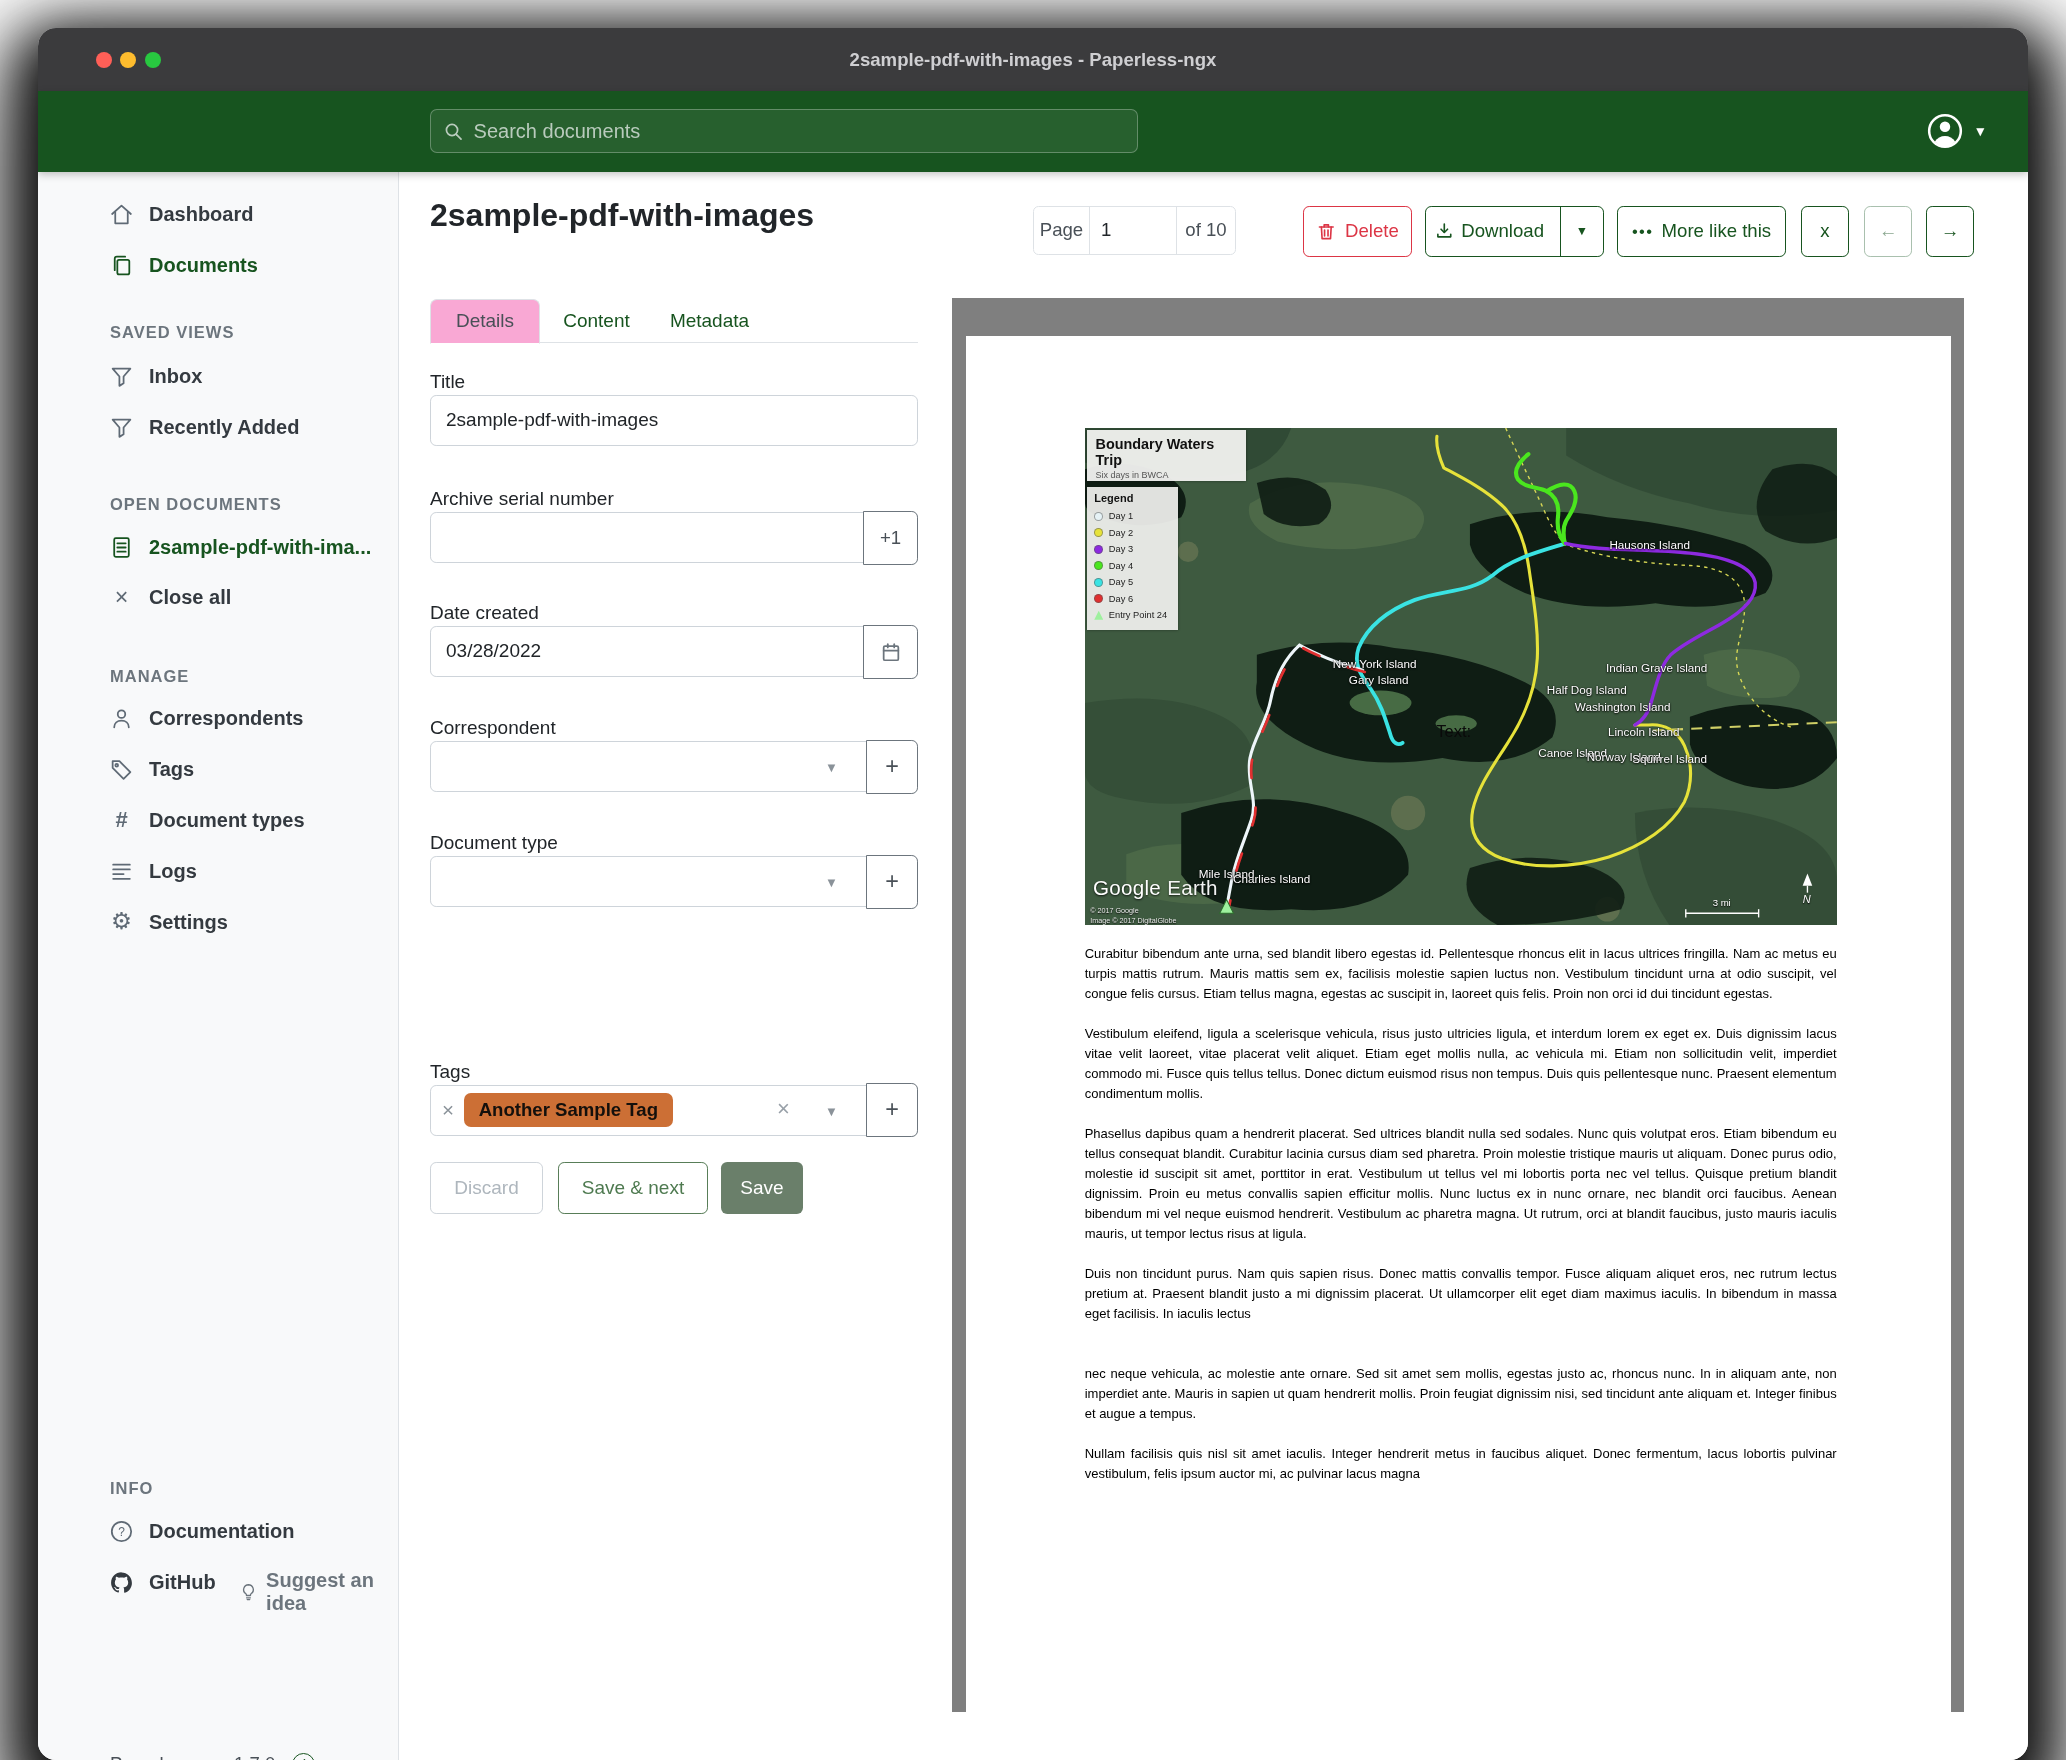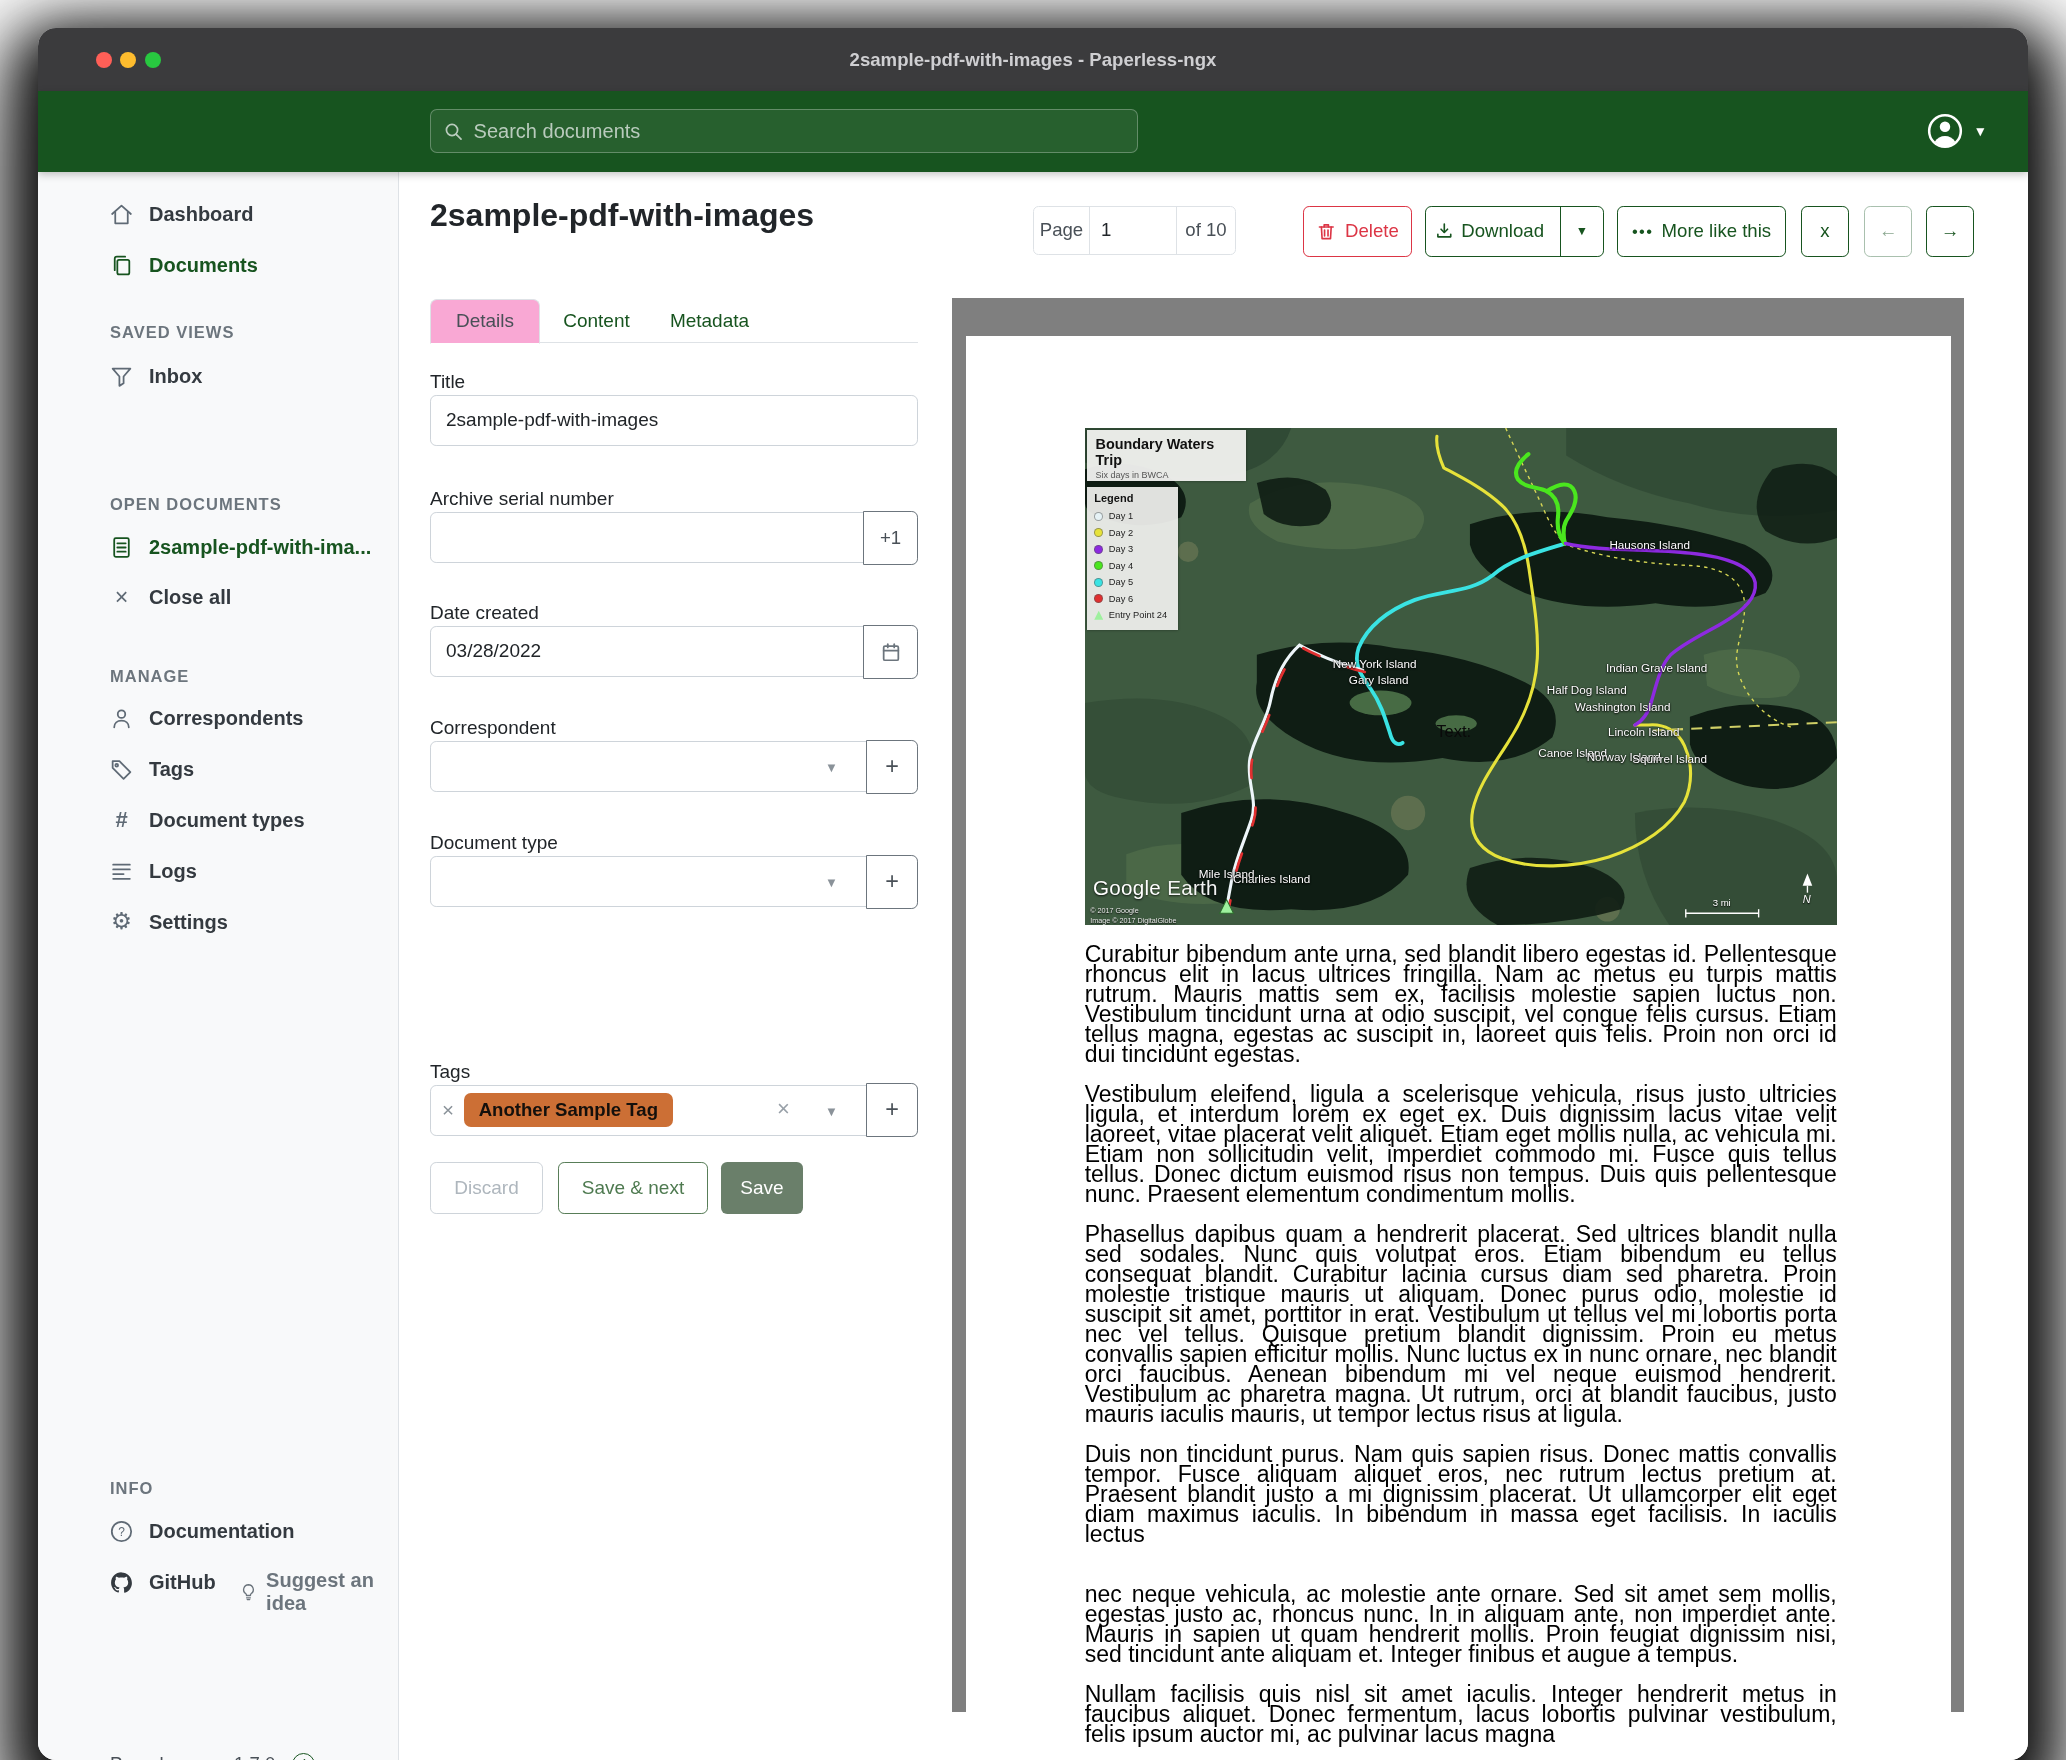--- a/index.html
+++ b/index.html
@@ -138,21 +138,21 @@
   #map-attrib { position:absolute; left:8.2px; top:448px; color:#fff; font-size:20.6px; letter-spacing:0.3px;
                 text-shadow:0 0.7px 2.1px rgba(0,0,0,.8); }
   #map-attrib .earth { font-weight:300; opacity:.95; }
   .map-copy { position:absolute; left:5.5px; color:#e8e8e8; font-size:7.2px; text-shadow:0 0.7px 1.4px #000; }
   #map-scale-label { position:absolute; left:637px; top:469px; transform:translateX(-50%); color:#fff;
                 font-size:9.6px; text-shadow:0 0.7px 1.4px #000; }
   #map-compass-n { position:absolute; left:722px; top:465px; transform:translateX(-50%); color:#fff;
                 font-size:11px; font-style:italic; text-shadow:0 0.7px 1.4px #000; }
 
   #pdf-text { position:absolute; left:119px; top:608px; width:752px; }
-  #pdf-text p { font-size:23px; line-height:20px; text-align:justify; color:#000; margin-bottom:20px;
+  #pdf-text p { font-size:13px; line-height:20px; text-align:justify; color:#000; margin-bottom:20px;
                 font-family:"Liberation Sans", sans-serif; }
   #pdf-text p.pagebreak-gap { margin-top:40px; }
 </style>
 </head>
 <body>
 
 <div id="stage">
   <div id="window">
 
     <div id="titlebar">
@@ -209,20 +209,28 @@
 
         <div class="side-head" style="top:151px;">SAVED VIEWS</div>
         <div class="side-item" style="top:180px;">
           <span class="ic">
               <svg class="icon" viewBox="0 0 24 24">
                 <path d="M3.5 4.5 H20.5 L14 12 V18.5 L10 21 V12 Z"></path>
               </svg>
             </span>
           <span class="lbl">Inbox</span>
         </div>
+        <div class="side-item" style="top:231px;">
+          <span class="ic">
+              <svg class="icon" viewBox="0 0 24 24">
+                <path d="M3.5 4.5 H20.5 L14 12 V18.5 L10 21 V12 Z"></path>
+              </svg>
+            </span>
+          <span class="lbl">Recently Added</span>
+        </div>
 
         <div class="side-head" style="top:323px;">OPEN DOCUMENTS</div>
         <div class="side-item active" style="top:351px;">
           <span class="ic">
               <svg class="icon" viewBox="0 0 24 24">
                 <rect x="5" y="3" width="14" height="18" rx="1.5"></rect>
                 <line x1="8" y1="8" x2="16" y2="8"></line>
                 <line x1="8" y1="12" x2="16" y2="12"></line>
                 <line x1="8" y1="16" x2="16" y2="16"></line>
               </svg>

